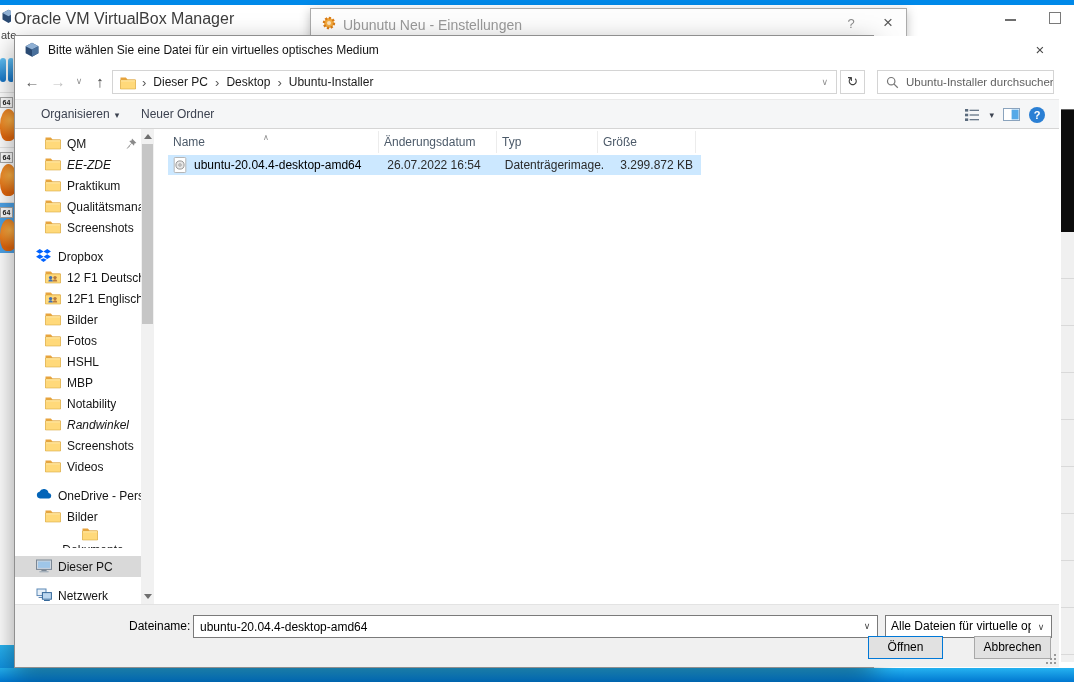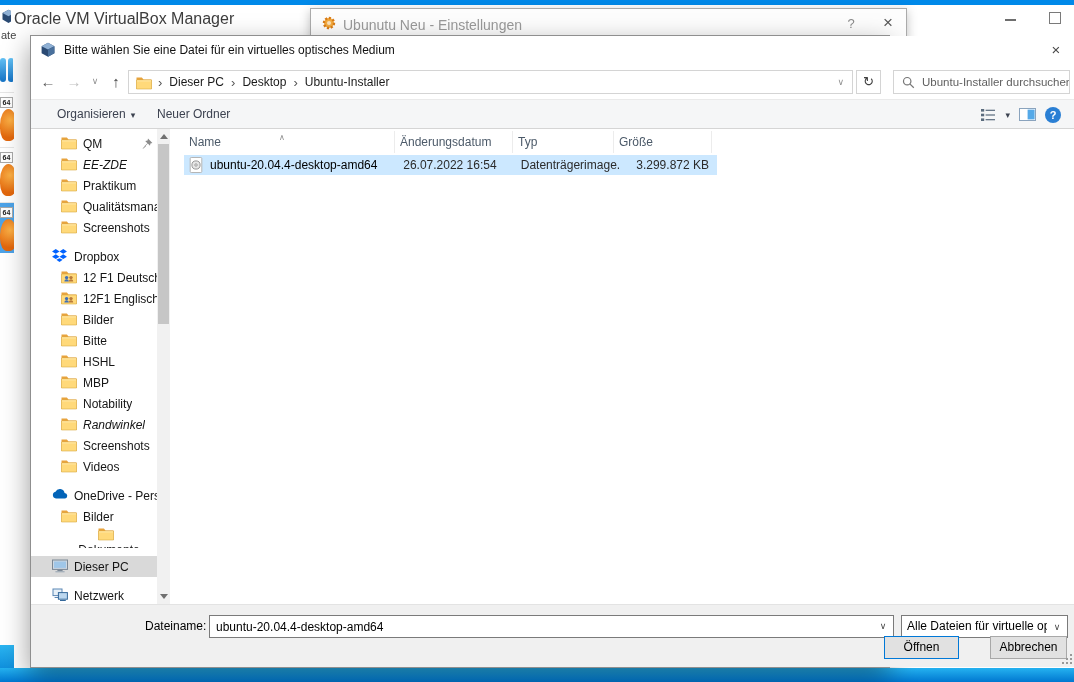--- a/index.html
+++ b/index.html
@@ -42,21 +42,21 @@
   .settings-gear{position:absolute;left:10px;top:6px;width:16px;height:16px;}
   .settings-help{position:absolute;left:530px;top:7px;color:#8b8b8b;font-size:13px;width:20px;text-align:center;}
   .settings-close{position:absolute;left:565px;top:4px;color:#595959;font-size:17px;width:24px;text-align:center;}
 
   
   .taskbar{position:absolute;left:0;top:668px;width:1074px;height:14px;
      background:linear-gradient(180deg,#25b2f0,#0077d0);}
 
   
   .dialog{position:absolute;left:14px;top:35px;width:860px;height:633px;background:#fff;
-     border:1px solid #8f8f8f;box-shadow:0 10px 26px rgba(0,0,0,.4);margin-left:16px;}
+     border:1px solid #8f8f8f;box-shadow:0 10px 26px rgba(0,0,0,.4);}
   .dlg-titlebar{position:absolute;left:0;top:0;width:1044px;height:28px;background:#fff;}
   .dlg-icon{position:absolute;left:9px;top:6px;width:16px;height:16px;}
   .dlg-title{position:absolute;left:33px;top:7px;font-size:12px;color:#111;}
   .dlg-close{position:absolute;right:2px;top:0;width:34px;height:28px;text-align:center;line-height:28px;
      font-size:15px;color:#4a4a4a;cursor:default;}
 
   .navrow{position:absolute;left:0;top:28px;width:1044px;height:35px;background:#fff;}
   .nav-glyph{position:absolute;top:0;height:35px;line-height:35px;text-align:center;font-size:15px;}
   .g-back{left:6px;width:22px;color:#5a5a5a;}
   .g-fwd{left:32px;width:22px;color:#c0c0c0;}
@@ -377,21 +377,21 @@
             <span class="sb-label">Bilder</span>
           </div>
           <div class="sb-row" style="padding-left: 30px;">
             <span class="sb-icon">
               <svg width="16" height="14" viewBox="0 0 16 14">
                 <path d="M.5 1.5h5.4l1.6 2h8v9.5H.5z" fill="#e8a33d"></path>
                 <path d="M.5 4h15v9H.5z" fill="#ffd97a" stroke="#d8ab44" stroke-width=".6"></path>
                 <path d="M1 4.4h14v1H1z" fill="#ffe9ab"></path>
               </svg>
             </span>
-            <span class="sb-label">Bitte</span>
+            <span class="sb-label">Fotos</span>
           </div>
           <div class="sb-row" style="padding-left: 30px;">
             <span class="sb-icon">
               <svg width="16" height="14" viewBox="0 0 16 14">
                 <path d="M.5 1.5h5.4l1.6 2h8v9.5H.5z" fill="#e8a33d"></path>
                 <path d="M.5 4h15v9H.5z" fill="#ffd97a" stroke="#d8ab44" stroke-width=".6"></path>
                 <path d="M1 4.4h14v1H1z" fill="#ffe9ab"></path>
               </svg>
             </span>
             <span class="sb-label">HSHL</span>

